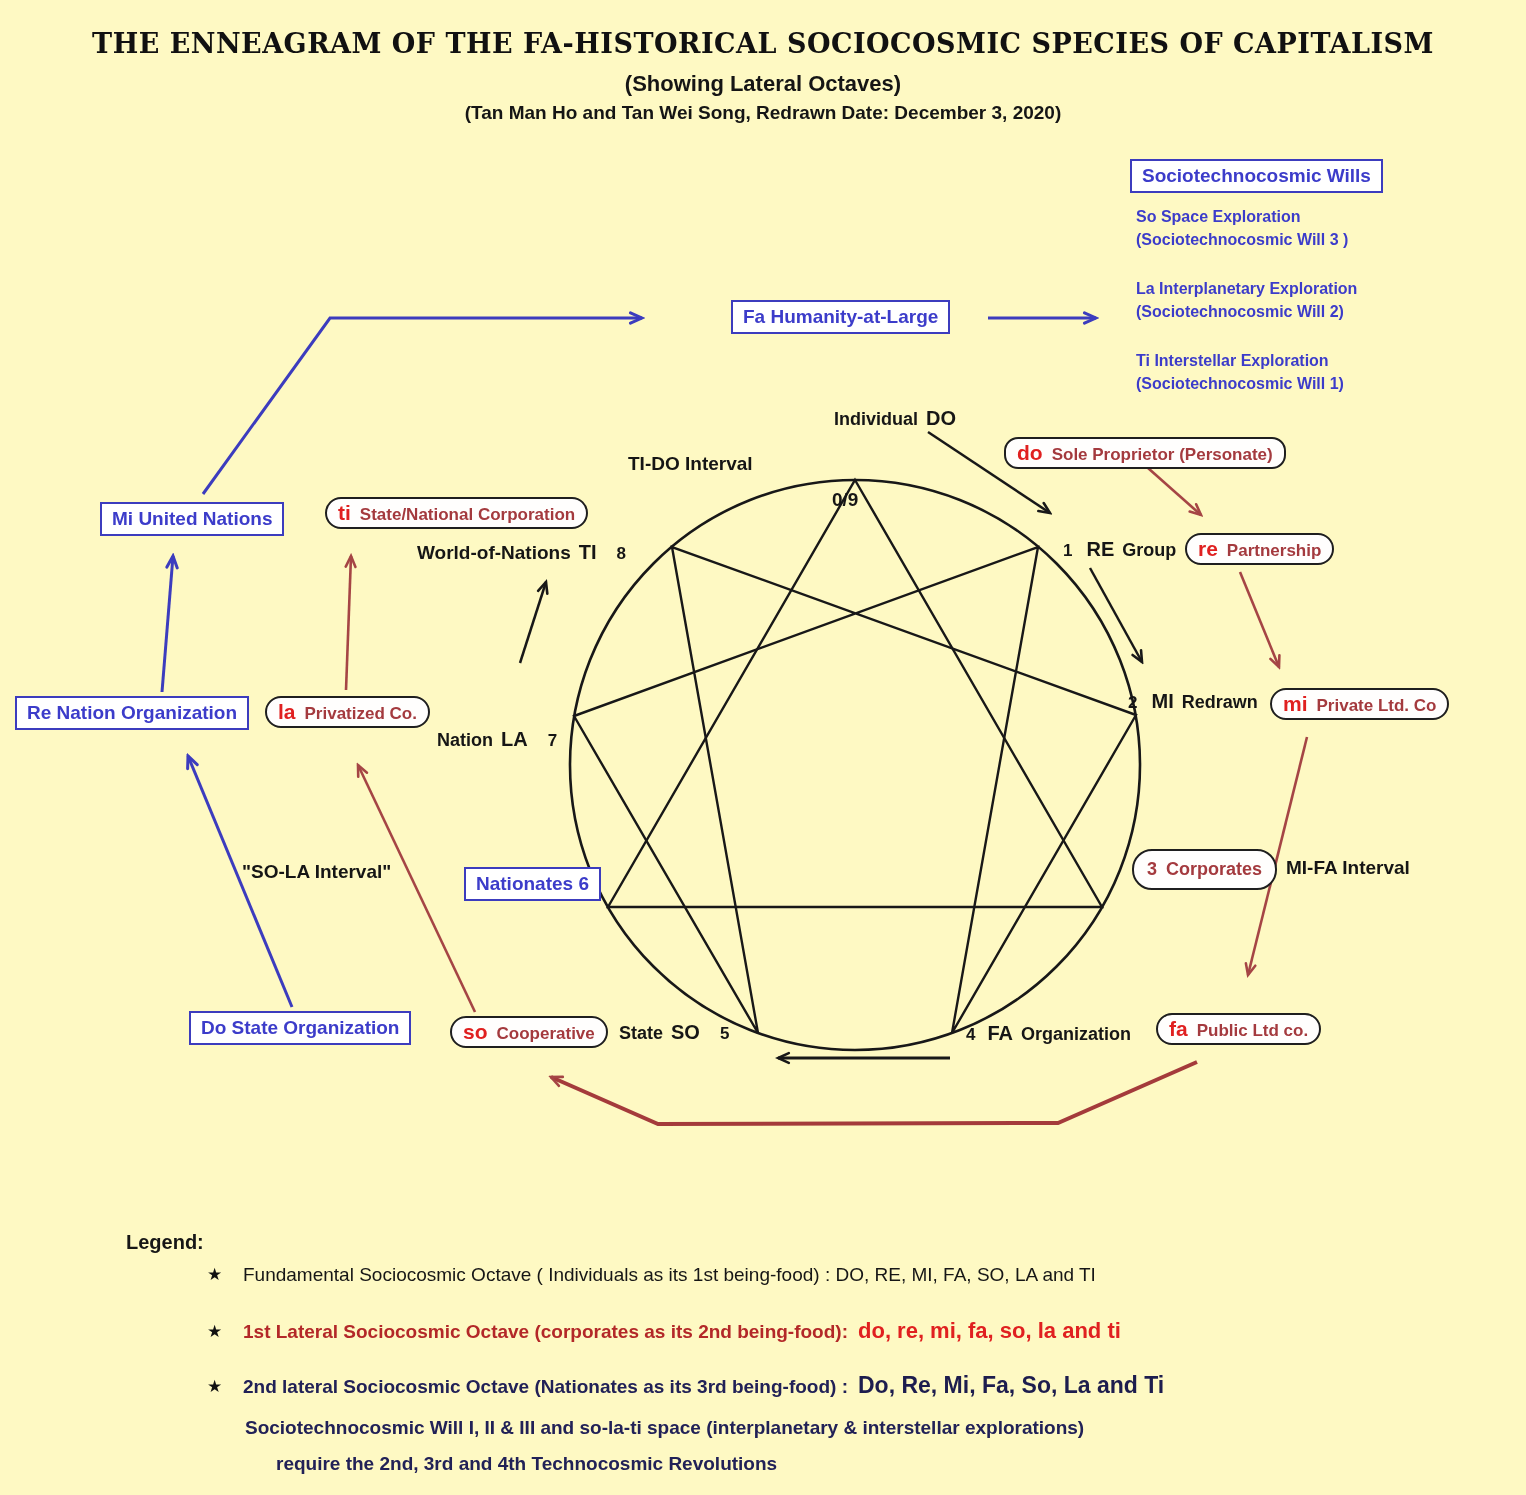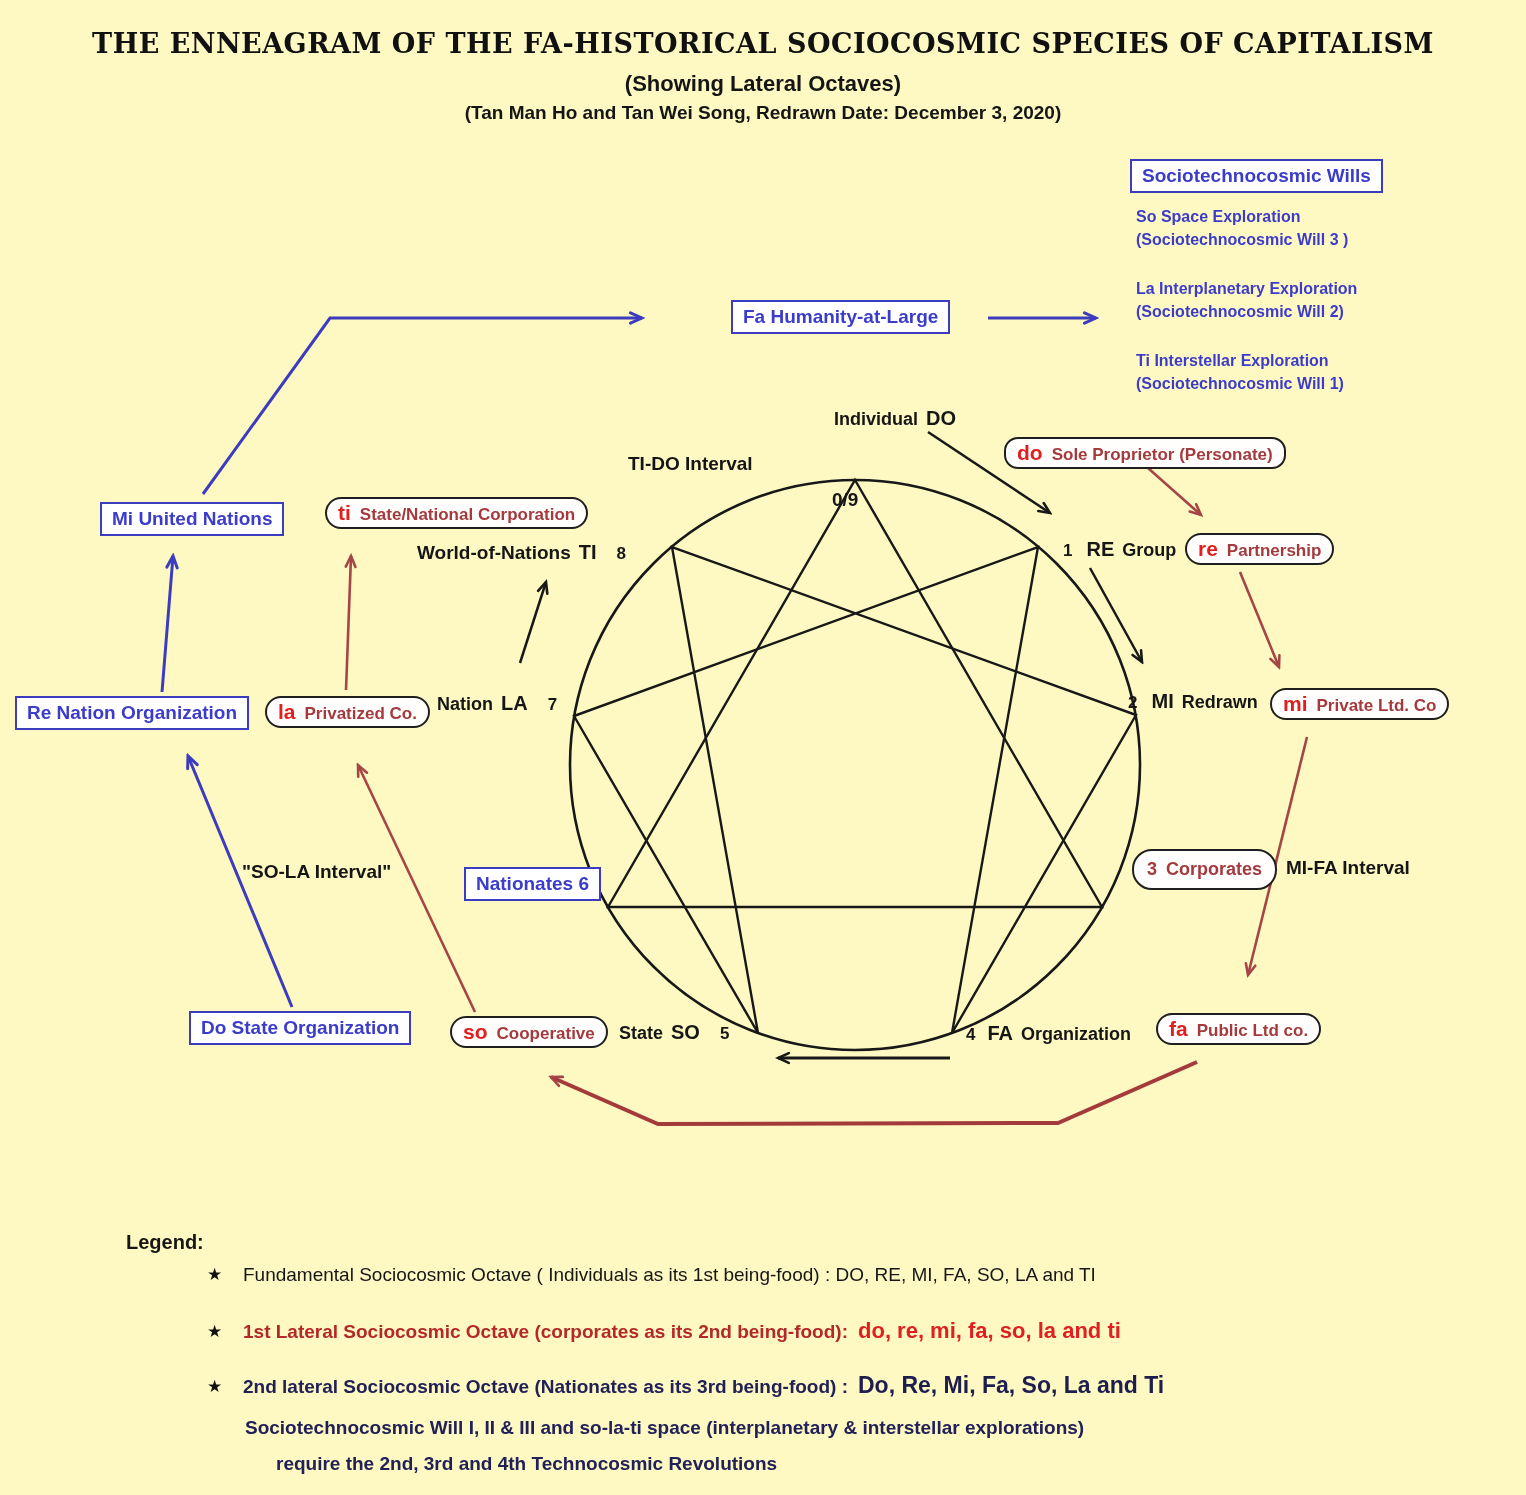--- a/index.html
+++ b/index.html
@@ -122,21 +122,21 @@
     <span class="sol" style="margin-left:4px;">FA</span>
     <span class="rest">Organization</span>
   </div>
 
   <div class="abs pt" style="left:619px;top:1021px;">
     <span class="rest">State</span>
     <span class="sol">SO</span>
     <span class="ptnum" style="margin-left:12px;">5</span>
   </div>
 
-  <div class="abs pt" style="left:437px;top:692px;">
+  <div class="abs pt" style="left:437px;top:728px;">
     <span class="rest">Nation</span>
     <span class="sol">LA</span>
     <span class="ptnum" style="margin-left:12px;">7</span>
   </div>
 
   <div class="abs pt" style="left:417px;top:541px;">
     <span class="rest" style="font-size:19px;">World-of-Nations</span>
     <span class="sol">TI</span>
     <span class="ptnum" style="margin-left:12px;">8</span>
   </div>

